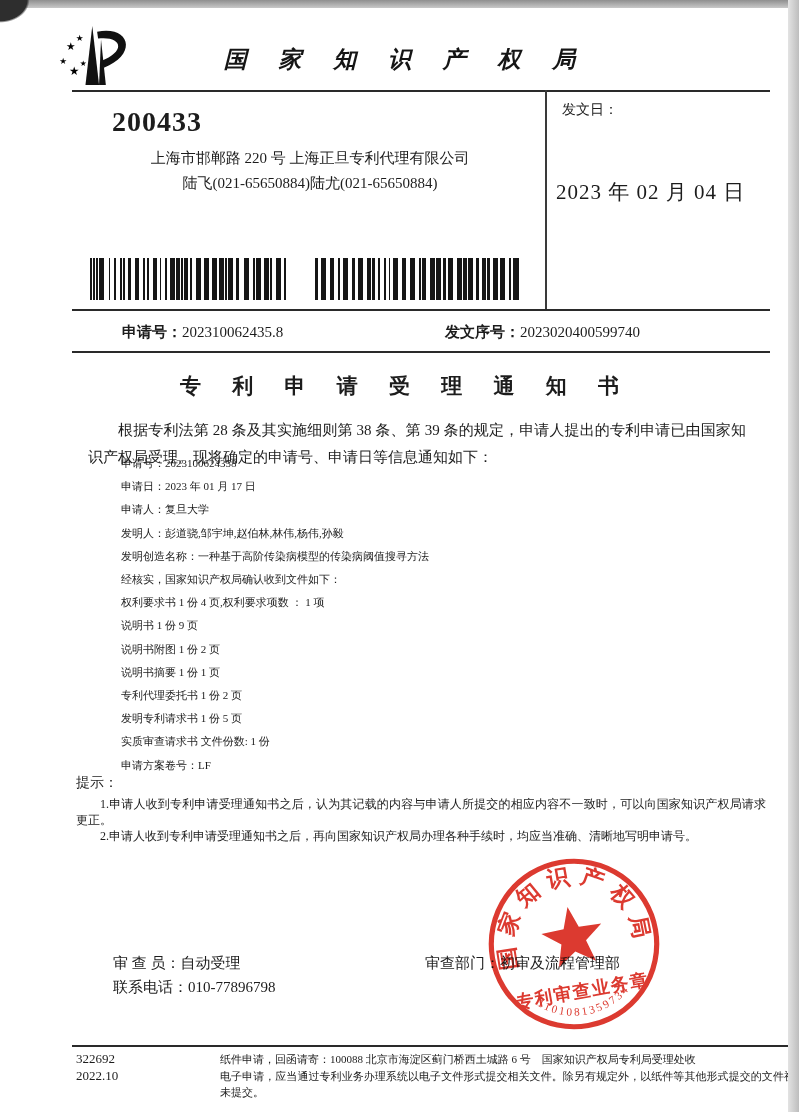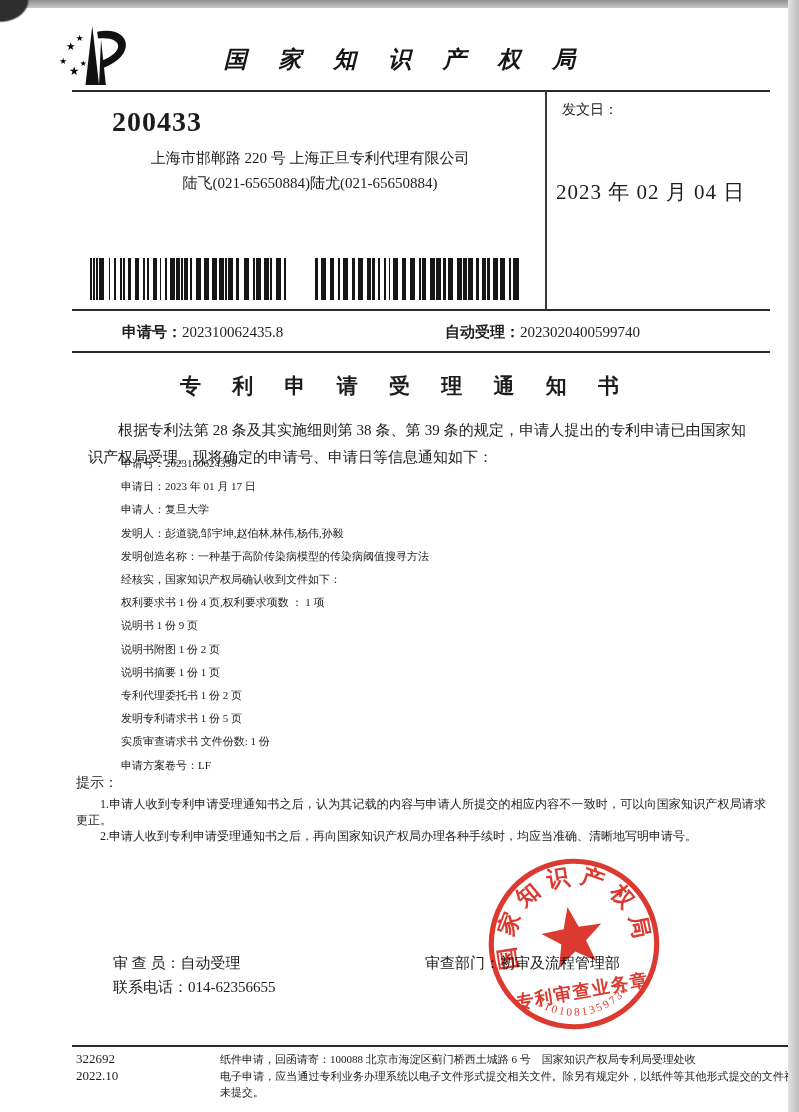--- a/index.html
+++ b/index.html
@@ -89,21 +89,21 @@
 
 <div class="abs disp-label">发文日：</div>
 <div class="abs disp-date">2023 年 02 月 04 日</div>
 
 <div class="abs barcode bc-left"><span style="width:1.7px;margin-right:1.4px"></span><span style="width:1.7px;margin-right:1.4px"></span><span style="width:1.7px;margin-right:1.4px"></span><span style="width:5.1px;margin-right:4.199999999999999px"></span><span style="width:1.7px;margin-right:4.199999999999999px"></span><span style="width:1.7px;margin-right:4.199999999999999px"></span><span style="width:1.7px;margin-right:1.4px"></span><span style="width:1.7px;margin-right:2.8px"></span><span style="width:3.4px;margin-right:4.199999999999999px"></span><span style="width:3.4px;margin-right:4.199999999999999px"></span><span style="width:1.7px;margin-right:2.8px"></span><span style="width:1.7px;margin-right:4.199999999999999px"></span><span style="width:3.4px;margin-right:2.8px"></span><span style="width:1.7px;margin-right:4.199999999999999px"></span><span style="width:1.7px;margin-right:2.8px"></span><span style="width:5.1px;margin-right:1.4px"></span><span style="width:3.4px;margin-right:1.4px"></span><span style="width:1.7px;margin-right:1.4px"></span><span style="width:3.4px;margin-right:2.8px"></span><span style="width:1.7px;margin-right:4.199999999999999px"></span><span style="width:5.1px;margin-right:2.8px"></span><span style="width:5.1px;margin-right:2.8px"></span><span style="width:5.1px;margin-right:1.4px"></span><span style="width:5.1px;margin-right:1.4px"></span><span style="width:1.7px;margin-right:1.4px"></span><span style="width:5.1px;margin-right:2.8px"></span><span style="width:3.4px;margin-right:4.199999999999999px"></span><span style="width:5.1px;margin-right:4.199999999999999px"></span><span style="width:1.7px;margin-right:1.4px"></span><span style="width:5.1px;margin-right:2.8px"></span><span style="width:5.1px;margin-right:1.4px"></span><span style="width:1.7px;margin-right:4.199999999999999px"></span><span style="width:5.1px;margin-right:2.8px"></span><span style="width:1.7px;margin-right:1.4px"></span></div>
 <div class="abs barcode bc-right"><span style="width:3.4px;margin-right:2.8px"></span><span style="width:5.1px;margin-right:4.199999999999999px"></span><span style="width:3.4px;margin-right:4.199999999999999px"></span><span style="width:1.7px;margin-right:2.8px"></span><span style="width:5.1px;margin-right:4.199999999999999px"></span><span style="width:3.4px;margin-right:2.8px"></span><span style="width:5.1px;margin-right:4.199999999999999px"></span><span style="width:3.4px;margin-right:1.4px"></span><span style="width:3.4px;margin-right:2.8px"></span><span style="width:1.7px;margin-right:4.199999999999999px"></span><span style="width:1.7px;margin-right:2.8px"></span><span style="width:1.7px;margin-right:2.8px"></span><span style="width:5.1px;margin-right:4.199999999999999px"></span><span style="width:3.4px;margin-right:4.199999999999999px"></span><span style="width:5.1px;margin-right:4.199999999999999px"></span><span style="width:1.7px;margin-right:1.4px"></span><span style="width:3.4px;margin-right:4.199999999999999px"></span><span style="width:5.1px;margin-right:1.4px"></span><span style="width:5.1px;margin-right:1.4px"></span><span style="width:3.4px;margin-right:1.4px"></span><span style="width:5.1px;margin-right:4.199999999999999px"></span><span style="width:5.1px;margin-right:1.4px"></span><span style="width:3.4px;margin-right:1.4px"></span><span style="width:5.1px;margin-right:2.8px"></span><span style="width:3.4px;margin-right:2.8px"></span><span style="width:3.4px;margin-right:1.4px"></span><span style="width:3.4px;margin-right:2.8px"></span><span style="width:5.1px;margin-right:1.4px"></span><span style="width:5.1px;margin-right:4.199999999999999px"></span><span style="width:1.7px;margin-right:2.8px"></span><span style="width:5.1px;margin-right:2.8px"></span></div>
 
 <div class="abs hr hr-mid1"></div>
 
 <div class="abs refrow ref-app"><span class="ref-label">申请号：</span><span>202310062435.8</span></div>
-<div class="abs refrow ref-serial"><span class="ref-label">自动受理：</span><span>2023020400599740</span></div>
+<div class="abs refrow ref-serial"><span class="ref-label">发文序号：</span><span>2023020400599740</span></div>
 
 <div class="abs hr hr-mid2"></div>
 
 <div class="abs notice-title">专 利 申 请 受 理 通 知 书</div>
 <p class="abs intro">根据专利法第 28 条及其实施细则第 38 条、第 39 条的规定，申请人提出的专利申请已由国家知识产权局受理。现将确定的申请号、申请日等信息通知如下：</p>
 <ul class="abs fields">
   <li>申请号：2023100624358</li>
   <li>申请日：2023 年 01 月 17 日</li>
   <li>申请人：复旦大学</li>
   <li>发明人：彭道骁,邹宇坤,赵伯林,林伟,杨伟,孙毅</li>
@@ -119,21 +119,21 @@
   <li>申请方案卷号：LF</li>
 </ul>
 
 <div class="abs tips-label">提示：</div>
 <div class="abs tips">
   <p>1.申请人收到专利申请受理通知书之后，认为其记载的内容与申请人所提交的相应内容不一致时，可以向国家知识产权局请求更正。</p>
   <p>2.申请人收到专利申请受理通知书之后，再向国家知识产权局办理各种手续时，均应当准确、清晰地写明申请号。</p>
 </div>
 
 <div class="abs examiner"><span>审 查 员：</span><span>自动受理</span></div>
-<div class="abs phone"><span>联系电话：</span><span>014-62356655</span></div>
+<div class="abs phone"><span>联系电话：</span><span>010-77896798</span></div>
 <div class="abs dept"><span>审查部门：</span><span>初审及流程管理部</span></div>
 
 <svg class="abs seal" viewBox="0 0 200 200" aria-hidden="true">
   <circle cx="100" cy="100" r="88" fill="none" stroke="#d9291e" stroke-width="5.5"></circle>
   <path id="sealTopArc" d="M42,127 A64,64 0 1 1 158,127" fill="none"></path>
   <path id="sealBottomArc" d="M34,138 A76,76 0 0 0 166,138" fill="none"></path>
   <text font-size="24" font-weight="bold" fill="#d9291e" letter-spacing="9">
     <textPath href="#sealTopArc" startOffset="50%" text-anchor="middle">国家知识产权局</textPath>
   </text>
   <path d="M100,60 L108.2,82.7 L132.3,83.5 L113.3,98.3 L120,121.5 L100,108 L80,121.5 L86.7,98.3 L67.7,83.5 L91.8,82.7 Z" fill="#d9291e"></path>

